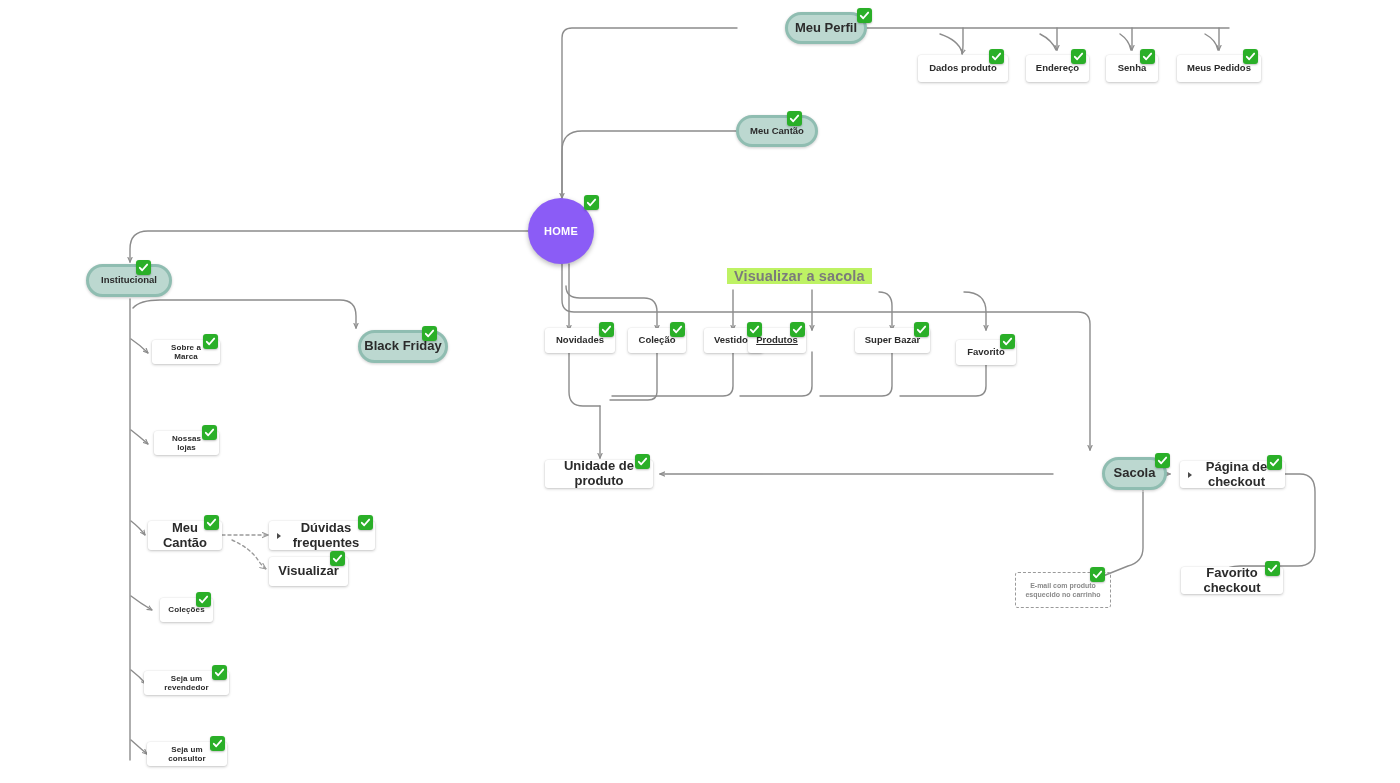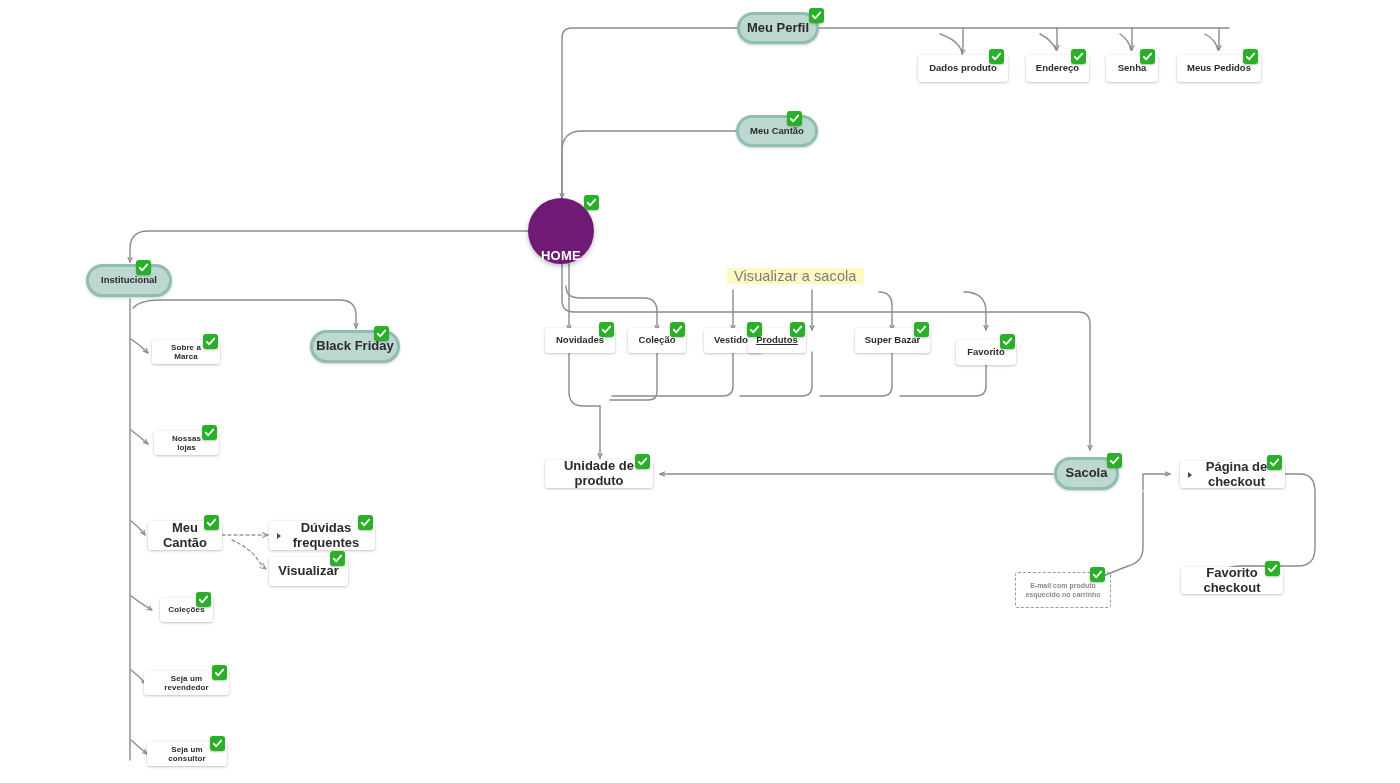--- a/index.html
+++ b/index.html
@@ -48,30 +48,29 @@
   .card.md  { font-size: 9.5px; }
   .card.lg  { font-size: 13px; }
   
   .pill {
     background: #bcd8d0;
     border: 3px solid #8fbdb1;
     border-radius: 999px;
     box-shadow: 0 1px 3px rgba(0,0,0,0.2);
   }
   .pill.sm { font-size: 9.5px; }
-  .pill.lg { font-size: 13px; }
+  .pill.lg { font-size: 13px; margin-left: 48px; }
   
   .circle {
-    background: #701a75;
+    background: #8b5cf6;
     border-radius: 50%;
     color: #ffffff;
-    font-size: 13px;
+    font-size: 11px;
     letter-spacing: 0.3px;
     box-shadow: 0 2px 5px rgba(0,0,0,0.28);
-    align-items: flex-end;
   }
   
   .dashed {
     background: transparent;
     border: 1.4px dashed #9a9a9a;
     border-radius: 3px;
     color: #8a8a8a;
     font-size: 7px;
     font-weight: bold;
     padding: 4px 6px;
@@ -89,22 +88,22 @@
     justify-content: center;
     box-shadow: 0 1px 2px rgba(0,0,0,0.25);
     z-index: 5;
   }
   .badge svg { display: block; }
   
   .edge-label {
     position: absolute;
     color: #7b7b7b;
     font-size: 14.5px;
-    font-weight: normal;
-    background: #fef9c3;
+    font-weight: bold;
+    background: #bef264;
     padding: 0 7px;
     white-space: nowrap;
     letter-spacing: 0.1px;
   }
   
   .tri {
     display: inline-block;
     width: 0; height: 0;
     border-left: 4px solid #4a4a4a;
     border-top: 3px solid transparent;

